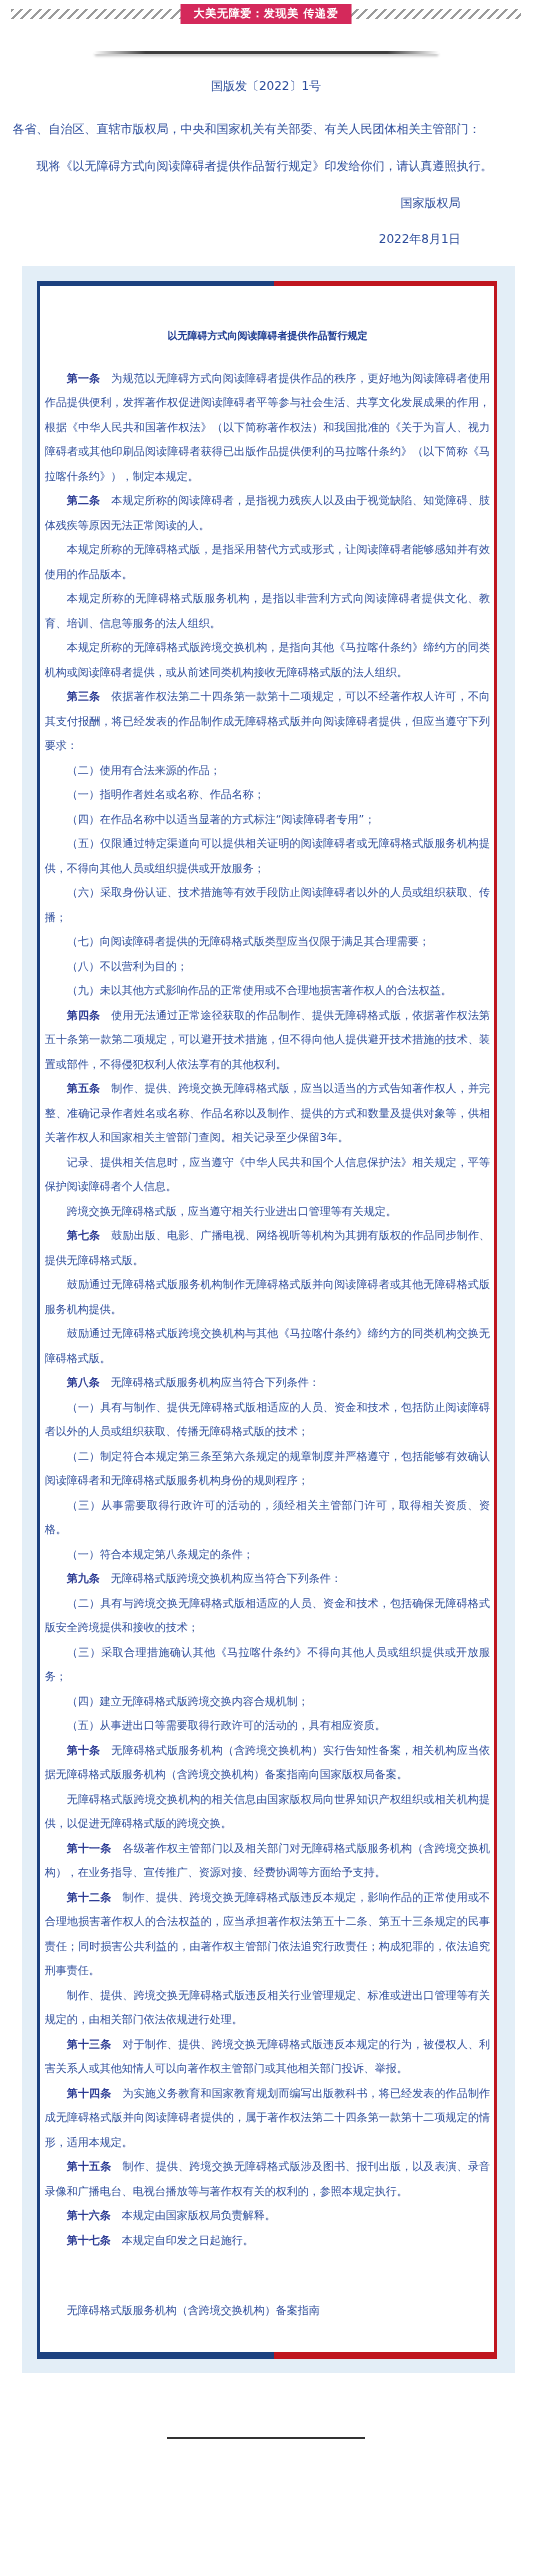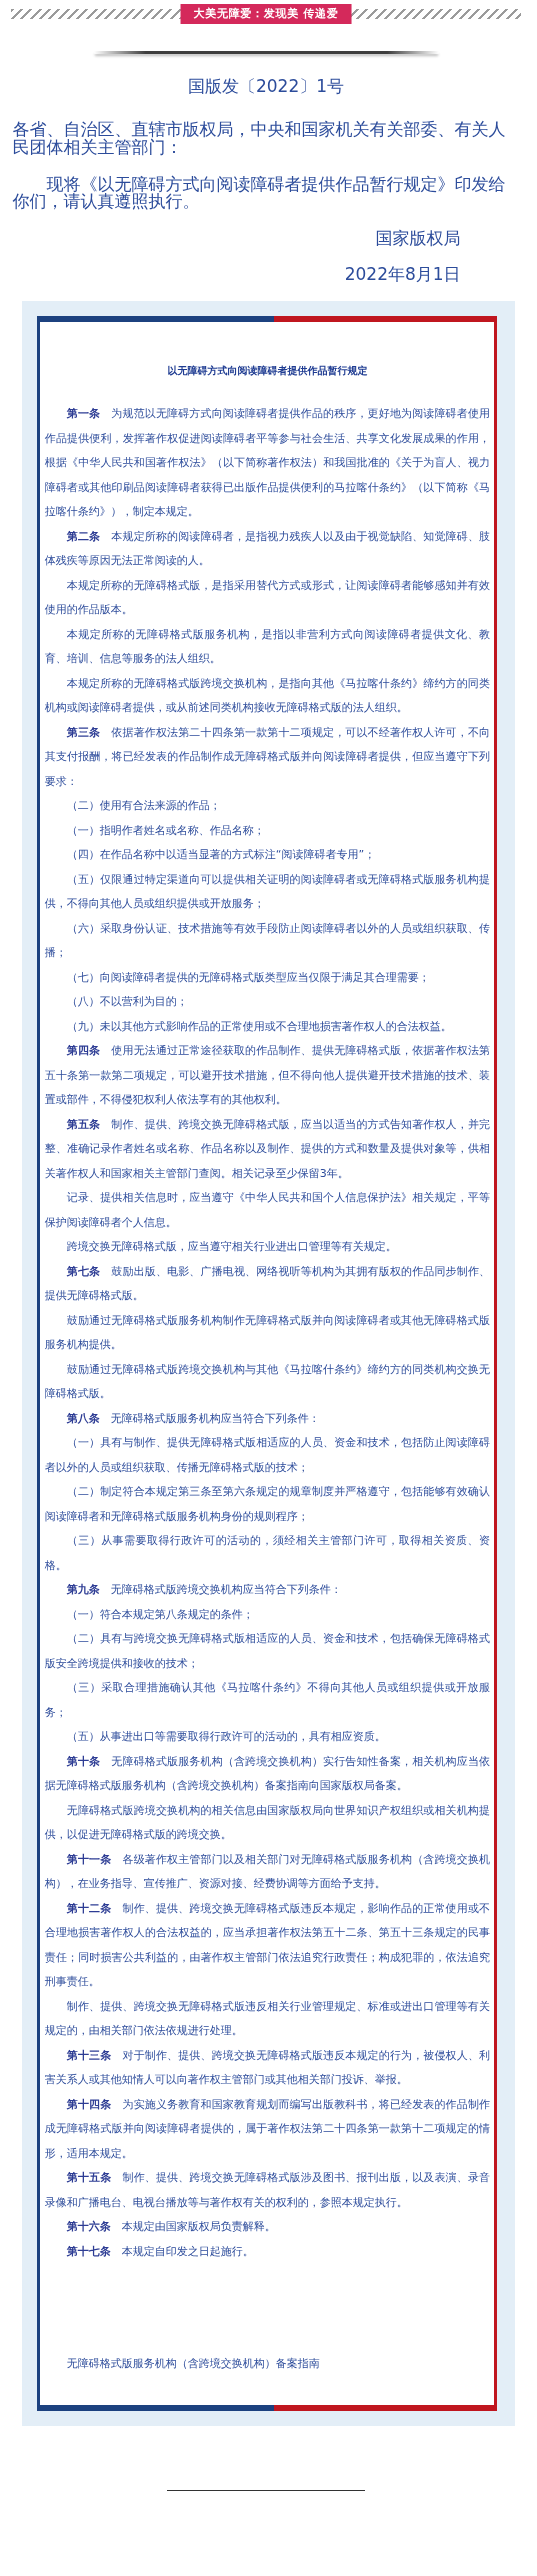--- a/index.html
+++ b/index.html
@@ -23,21 +23,21 @@
   }
 
   
   .shadow-divider{
     width:345px;height:2.9px;margin:20px auto 0;border-radius:1.5px;
     background:linear-gradient(to right,rgba(62,62,62,0),#3E3E3E 15%,#3E3E3E 85%,rgba(62,62,62,0));
     box-shadow:0 2.2px 2.9px -0.7px rgba(0,0,0,0.45);
   }
 
   
-  .letter{padding:0 12.4px;color:#2C4C9B;font-size:17px;line-height:17.6px;}
+  .letter{padding:0 12.4px;color:#2C4C9B;font-size:12px;line-height:17.6px;}
   .doc-number{text-align:center;margin:24px 0 0;}
   .salutation{margin:26px 0 0;}
   .letter-body{margin:19px 0 0;text-indent:2em;}
   .signer{text-align:right;padding-right:59px;margin:19px 0 0;font-family:Liberation Serif, serif;}
   .date{text-align:right;padding-right:59px;margin:19px 0 0;}
 
   
   .blue-wrap{
     margin:17px 17px 0 22px;background:#E3EEF7;
     padding:15.4px 18.3px 14.6px 15.4px;
@@ -57,21 +57,21 @@
     padding:19px 3.7px 28px 4.4px;
     color:#2D4C9B;font-size:11px;line-height:24.5px;
     text-align:justify;
   }
   .reg-title{
     font-size:10px;font-weight:bold;color:#1F3C92;
     text-align:center;margin:17.6px 0 19px;line-height:25px;
   }
   .reg-body p{margin:0;text-indent:2em;}
   .reg-body b{font-weight:bold;color:#2D3C94;}
-  .appendix{margin:88px 0 0;text-indent:2em;}
+  .appendix{margin:46px 0 0;text-indent:2em;}
 
   
   .footer-line{width:198px;height:1.5px;background:#333333;margin:64px auto 0;}
 </style>
 </head>
 <body>
 
 <div class="page">
 
   <header class="banner">
@@ -143,28 +143,29 @@
   <p><span>鼓励通过无障碍格式版跨境交换机构与其他《马拉喀什条约》缔约方的同类机构交换无障碍格式版。</span></p>
 
   <p><b>第八条</b><span>　无障碍格式版服务机构应当符合下列条件：</span></p>
 
   <p><span>（一）具有与制作、提供无障碍格式版相适应的人员、资金和技术，包括防止阅读障碍者以外的人员或组织获取、传播无障碍格式版的技术；</span></p>
 
   <p><span>（二）制定符合本规定第三条至第六条规定的规章制度并严格遵守，包括能够有效确认阅读障碍者和无障碍格式版服务机构身份的规则程序；</span></p>
 
   <p><span>（三）从事需要取得行政许可的活动的，须经相关主管部门许可，取得相关资质、资格。</span></p>
 
+  <p><span>（一）符合本规定第八条规定的条件；</span></p>
+
   <p><b>第九条</b><span>　无障碍格式版跨境交换机构应当符合下列条件：</span></p>
-
-  <p><span>（一）符合本规定第八条规定的条件；</span></p>
 
   <p><span>（二）具有与跨境交换无障碍格式版相适应的人员、资金和技术，包括确保无障碍格式版安全跨境提供和接收的技术；</span></p>
 
   <p><span>（三）采取合理措施确认其他《马拉喀什条约》不得向其他人员或组织提供或开放服务；</span></p>
 
+  <p><span>（四）建立无障碍格式版跨境交换内容合规机制；</span></p>
 
   <p><span>（五）从事进出口等需要取得行政许可的活动的，具有相应资质。</span></p>
 
   <p><b>第十条</b><span>　无障碍格式版服务机构（含跨境交换机构）实行告知性备案，相关机构应当依据无障碍格式版服务机构（含跨境交换机构）备案指南向国家版权局备案。</span></p>
 
   <p><span>无障碍格式版跨境交换机构的相关信息由国家版权局向世界知识产权组织或相关机构提供，以促进无障碍格式版的跨境交换。</span></p>
 
   <p><b>第十一条</b><span>　各级著作权主管部门以及相关部门对无障碍格式版服务机构（含跨境交换机构），在业务指导、宣传推广、资源对接、经费协调等方面给予支持。</span></p>
 
   <p><b>第十二条</b><span>　制作、提供、跨境交换无障碍格式版违反本规定，影响作品的正常使用或不合理地损害著作权人的合法权益的，应当承担著作权法第五十二条、第五十三条规定的民事责任；同时损害公共利益的，由著作权主管部门依法追究行政责任；构成犯罪的，依法追究刑事责任。</span></p>

